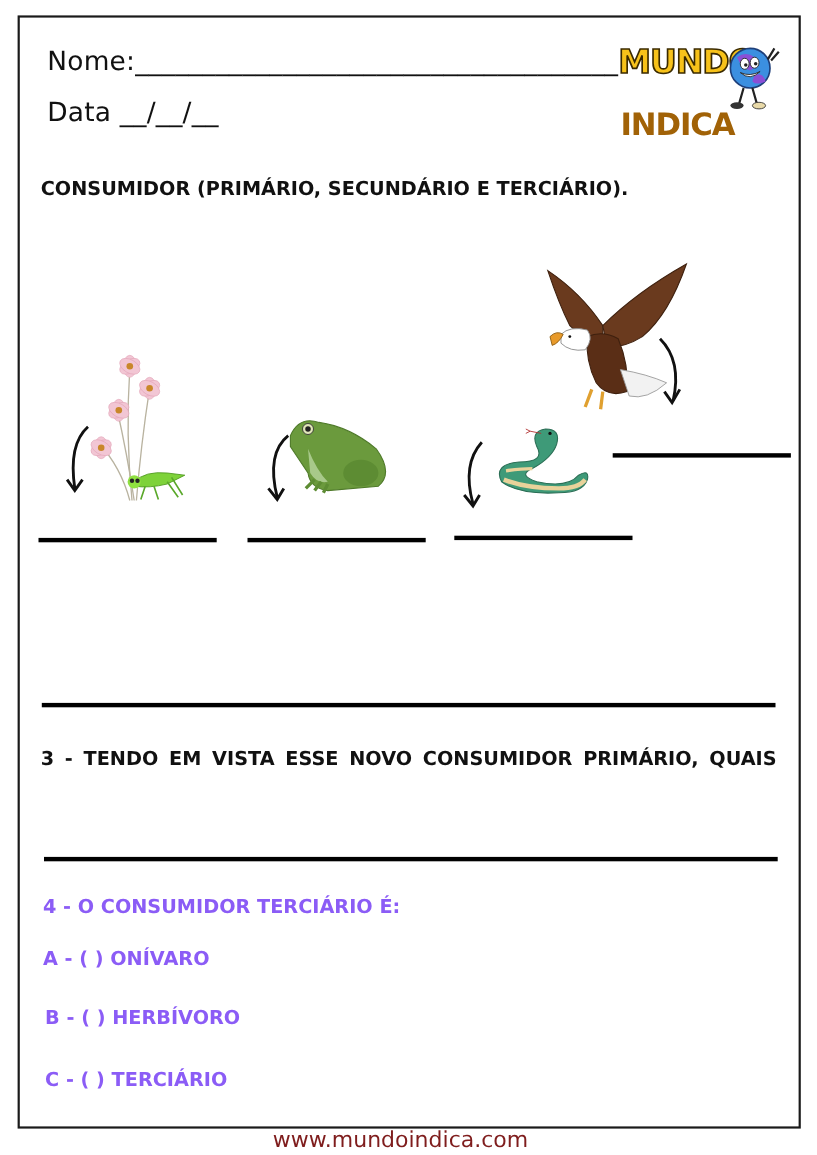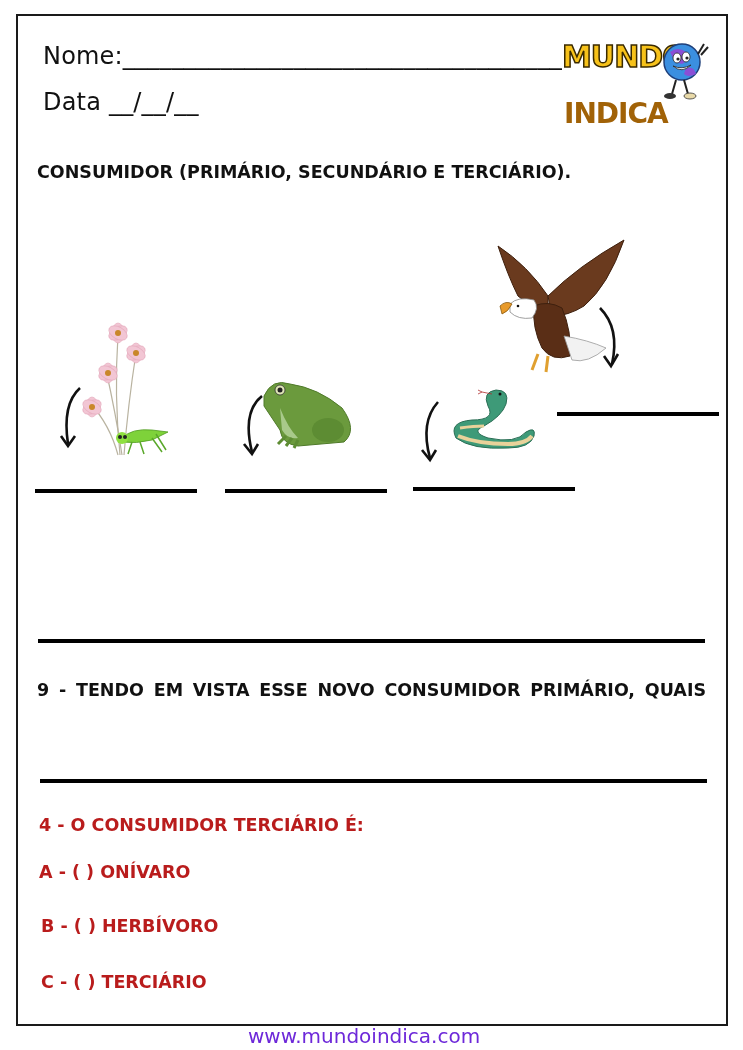--- a/index.html
+++ b/index.html
@@ -2,22 +2,22 @@
 <html><head>
 <meta charset="utf-8">
 <style>
   html, body { margin:0; padding:0; background:#ffffff; }
   body { width:743px; height:1050px; position:relative; overflow:hidden; font-family:"Liberation Sans", "DejaVu Sans", sans-serif; color:#111; }
   .frame { position:absolute; left:16px; top:14px; width:708px; height:1008px; border:2px solid #1a1a1a; box-sizing:content-box; }
   .abs { position:absolute; }
   .hdr { font-family:"DejaVu Sans", sans-serif; font-size:24px; color:#111; font-weight:normal; white-space:nowrap; letter-spacing:0.2px; }
   .q { font-family:"DejaVu Sans", sans-serif; font-weight:bold; font-size:17.5px; line-height:28px; color:#111; text-align:justify; text-align-last:left; }
   .line { position:absolute; background:#000; height:4px; }
-  .opt { font-family:"DejaVu Sans", sans-serif; font-weight:bold; font-size:17.5px; color:#b91c1c; white-space:nowrap; }
-  .footer { font-family:"DejaVu Sans", sans-serif; font-size:20px; color:#6d28d9; white-space:nowrap; }
+  .opt { font-family:"DejaVu Sans", sans-serif; font-weight:bold; font-size:17.5px; color:#8b5cf6; white-space:nowrap; }
+  .footer { font-family:"DejaVu Sans", sans-serif; font-size:20px; color:#7f1d1d; white-space:nowrap; }
   .logo-top { font-family:"DejaVu Sans", sans-serif; font-weight:900; font-size:30px; color:#f7c21a; letter-spacing:-1px; -webkit-text-stroke:1.5px #3a2a00; line-height:30px; }
   .logo-bot { font-family:"DejaVu Sans", sans-serif; font-weight:900; font-size:28px; color:#a16207; letter-spacing:-1px; line-height:28px;margin-top:26px; }
   svg { display:block; }
 </style>
 </head>
 <body>
 
 <div class="frame"></div>
 
 <div class="abs hdr" style="left:43px; top:42px;">Nome:____________________________________</div>
@@ -138,21 +138,21 @@
 <div class="line" style="left:35px; top:489px; width:162px;"></div>
 <div class="line" style="left:225px; top:489px; width:162px;"></div>
 <div class="line" style="left:413px; top:487px; width:162px;"></div>
 <div class="line" style="left:557px; top:412px; width:162px;"></div>
 
 <div class="abs q" style="left:37px; top:538px; width:669px;">
 </div>
 <div class="line" style="left:38px; top:639px; width:667px;"></div>
 
 <div class="abs q" style="left:37px; top:676px; width:669px;">
-  <div style="text-align:justify; text-align-last:justify;">9 - TENDO EM VISTA ESSE NOVO CONSUMIDOR PRIMÁRIO, QUAIS</div>
+  <div style="text-align:justify; text-align-last:justify;">3 - TENDO EM VISTA ESSE NOVO CONSUMIDOR PRIMÁRIO, QUAIS</div>
 </div>
 <div class="line" style="left:40px; top:779px; width:667px;"></div>
 
 <div class="abs opt" style="left:39px; top:815px;">4 - O CONSUMIDOR TERCIÁRIO É:</div>
 <div class="abs opt" style="left:39px; top:862px;">A - (  ) ONÍVARO</div>
 <div class="abs opt" style="left:41px; top:916px;">B - (  ) HERBÍVORO</div>
 <div class="abs opt" style="left:41px; top:972px;">C - (  ) TERCIÁRIO</div>
 
 <div class="abs footer" style="left:248px; top:1024px;">www.mundoindica.com</div>
 

